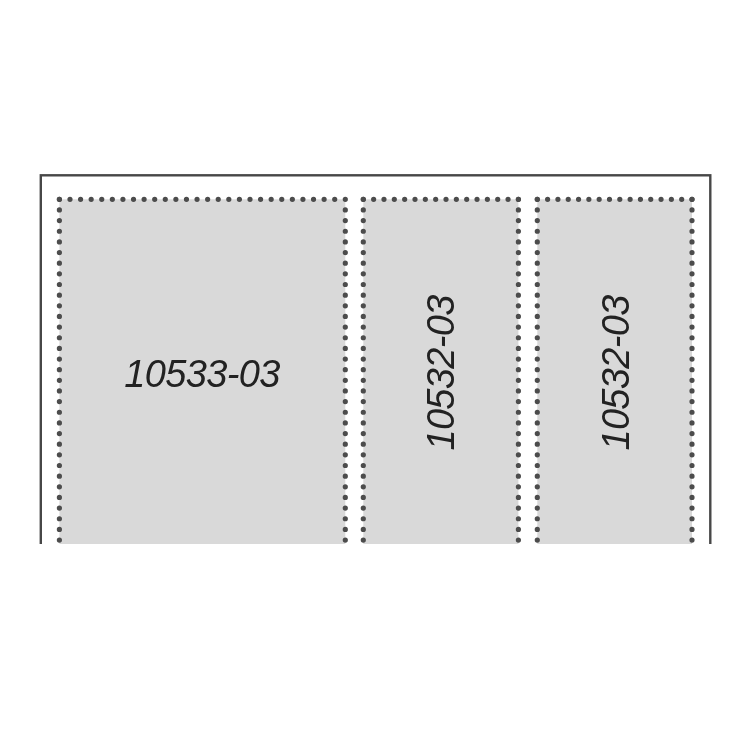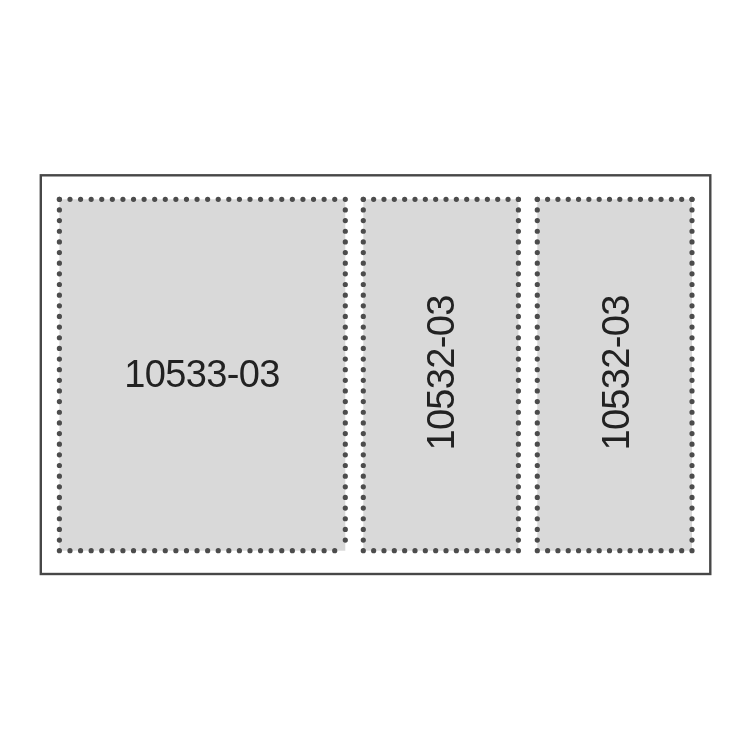--- a/index.html
+++ b/index.html
@@ -1,17 +1,17 @@
 <!DOCTYPE html>
 <html><head>
 <meta charset="utf-8">
 <title>Cutting layout</title>
 <style>
   html,body{margin:0;padding:0;background:#ffffff;}
-  .stage{width:752px;height:750px;position:relative;background:#ffffff;overflow:hidden;}
+  .stage{width:752px;height:544px;position:relative;background:#ffffff;overflow:hidden;font-style:italic;}
   svg{display:block;}
   text{font-family:"Liberation Sans",sans-serif;}
 </style>
 </head>
 <body>
 <div class="stage">
 <svg width="752" height="750" viewBox="0 0 752 750">
 
   <rect x="0" y="0" width="752" height="750" fill="#ffffff"></rect>
 

